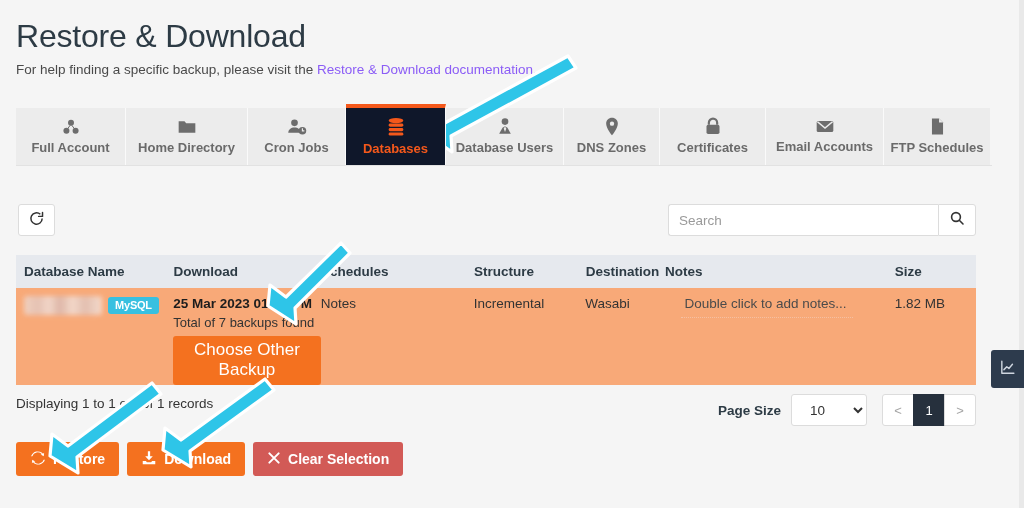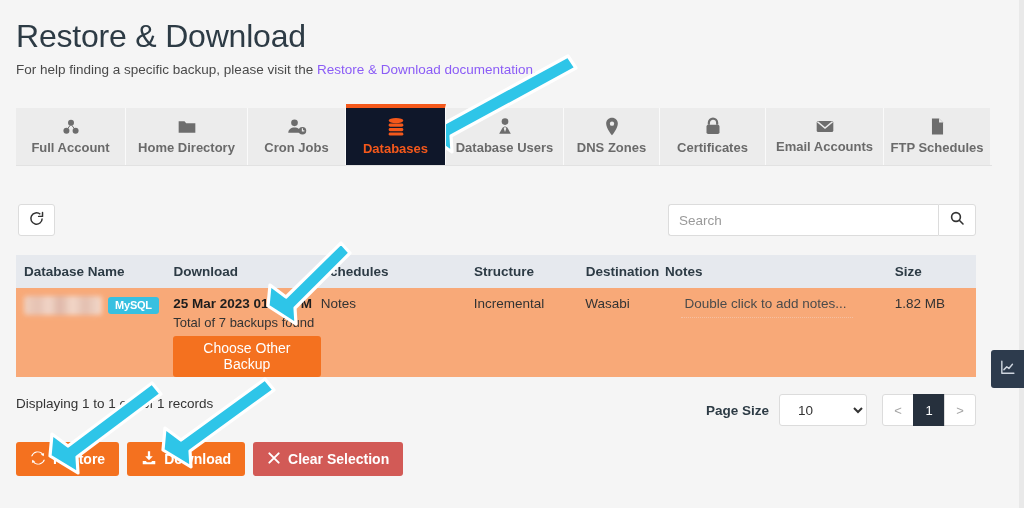--- a/index.html
+++ b/index.html
@@ -169,21 +169,21 @@
     border-radius: 3px;
     letter-spacing: -0.2px;
   }
   .date-main { font-weight: bold; color: #1d1d1d; font-size: 13.5px; white-space: nowrap; }
   .date-sub  { margin-top: 4px; font-size: 13px; color: #333; white-space: nowrap; }
   .choose-btn {
     display: inline-block;
     margin-top: 6px;
     background: #f4711f;
     color: #fff;
-    font-size: 14px;
+    font-size: 17px;
     padding: 4px 9px 5px;
     border-radius: 3px;
     border: none;
     cursor: pointer;
     font-family: "Liberation Sans", sans-serif;
   }
   .notes-placeholder {
     color: #4b4b4b;
     font-size: 13.5px;
     border-bottom: 1px dotted #f5c0a2;
@@ -201,21 +201,21 @@
     font-size: 13.5px;
     color: #333;
   }
   .pager {
     position: absolute;
     right: 48px; top: 394px;
     display: flex; align-items: center; gap: 10px;
   }
   .pager-label { font-size: 13.5px; font-weight: bold; color: #2d3b45; }
   .page-size-select {
-    width: 88px; height: 32px;
+    width: 76px; height: 32px;
     border: 1px solid #dcdcdc;
     border-radius: 3px;
     background: #fff;
     font-size: 13.5px;
     color: #333;
     padding-left: 14px;
     font-family: "Liberation Sans", sans-serif;
     cursor: pointer;
   }
   .pagebtns { display: flex; margin-left: 5px; }

